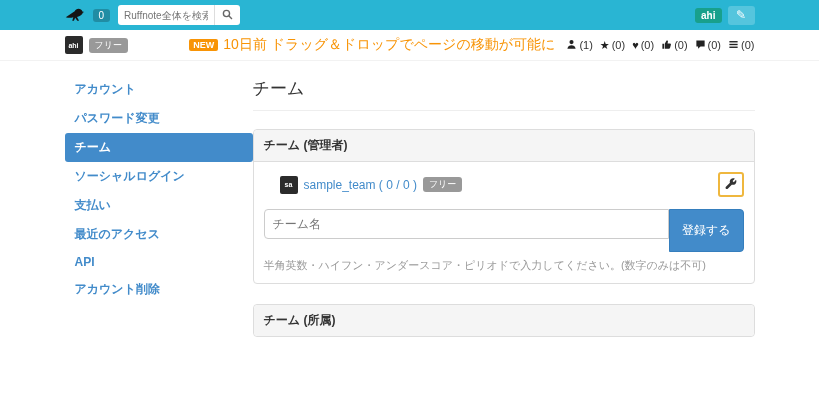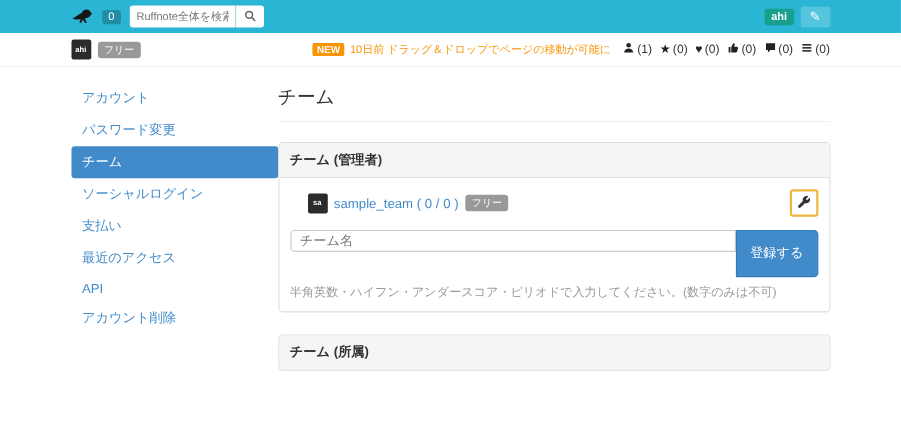--- a/index.html
+++ b/index.html
@@ -26,45 +26,45 @@
 
   
   .userbar { border-bottom: 1px solid #f2f2f2; }
   .userbar-inner { height: 30px; display: flex; align-items: center; gap: 6px; }
   .avatar { width: 18px; height: 18px; background: #2b2b2b; color: #fff; font-size: 7px; font-weight: bold; display: flex; align-items: center; justify-content: center; border-radius: 2px; flex: none; }
   .username { color: #444; display: flex; align-items: center; gap: 5px; font-size: 12px; }
   .caret { width: 0; height: 0; border-left: 4px solid transparent; border-right: 4px solid transparent; border-top: 4px solid #555; }
   .plan-badge { background: #999; color: #fff; font-size: 9px; padding: 1px 6px; border-radius: 3px; }
   .userbar-right { margin-left: auto; display: flex; align-items: center; gap: 5px; }
   .new-badge { background: #f89406; color: #fff; font-size: 9px; font-weight: bold; padding: 1px 4px; border-radius: 2px; }
-  .news-link { color: #f89406; font-size: 10px; }
+  .news-link { color: #f89406; font-size: 14px; }
   .stats { display: flex; align-items: center; gap: 7px; margin-left: 6px; }
   .stat { display: flex; align-items: center; gap: 2px; font-size: 11px; color: #333; }
   .glyph-icon { font-size: 11px; color: #222; line-height: 1; }
 
   
   .content { display: flex; margin-top: 14px; }
   .sidebar { width: 188px; flex: none; }
-  .side-item { display: block; padding: 6px 10px; font-size: 12px; color: #428bca; border-radius: 3px; }
+  .side-item { display: block; padding: 6px 10px; font-size: 12px; color: #428bca; border-radius: 3px; font-weight: bold; }
   .side-item.active { background: #428bca; color: #fff; }
   .main { flex: 1; }
   .page-title { font-size: 17px; color: #333; font-weight: normal; padding: 2px 0 10px; border-bottom: 1px solid #eee; margin-bottom: 18px; }
 
   .panel { border: 1px solid #ddd; border-radius: 4px; margin-bottom: 20px; }
   .panel-header { background: #f5f5f5; padding: 7px 10px; font-size: 12px; font-weight: bold; color: #333; border-bottom: 1px solid #ddd; border-radius: 4px 4px 0 0; }
   .panel.header-only .panel-header { border-bottom: none; border-radius: 4px; }
   .panel-body { padding: 10px; }
 
   .team-row { display: flex; align-items: center; gap: 6px; margin-left: 16px; }
   .team-link { color: #428bca; font-size: 12px; }
   .annotation { margin-left: auto; border: 2px solid #efb73e; border-radius: 3px; padding: 2px 4px; display: flex; align-items: center; }
   .wrench-btn { background: none; border: none; cursor: pointer; display: flex; padding: 0; }
 
   .team-form { display: flex; margin-top: 12px; }
-  .team-input { flex: 1; height: 20px; border: 1px solid #ccc; border-radius: 4px 0 0 4px; padding: 0 8px; font-size: 12px; color: #555; outline: none; }
+  .team-input { flex: 1; height: 30px; border: 1px solid #ccc; border-radius: 4px 0 0 4px; padding: 0 8px; font-size: 12px; color: #555; outline: none; }
   .submit-btn { background: #428bca; border: 1px solid #357ebd; color: #fff; font-size: 12px; padding: 12px 12px; border-radius: 0 4px 4px 0; cursor: pointer; white-space: nowrap; }
   .help-text { font-size: 11px; color: #999; margin-top: 6px; }
 
   
   .footer { display: flex; align-items: center; font-size: 11px; margin-top: 42px; padding: 10px 0; }
   .copyright { color: #999; display: flex; gap: 4px; }
   .company { color: #428bca; }
   .footer-links { margin-left: auto; display: flex; align-items: center; }
   .footer-link { color: #428bca; padding: 0 7px; font-size: 11px; }
   .footer-link + .footer-link { border-left: 1px solid #ccc; }

